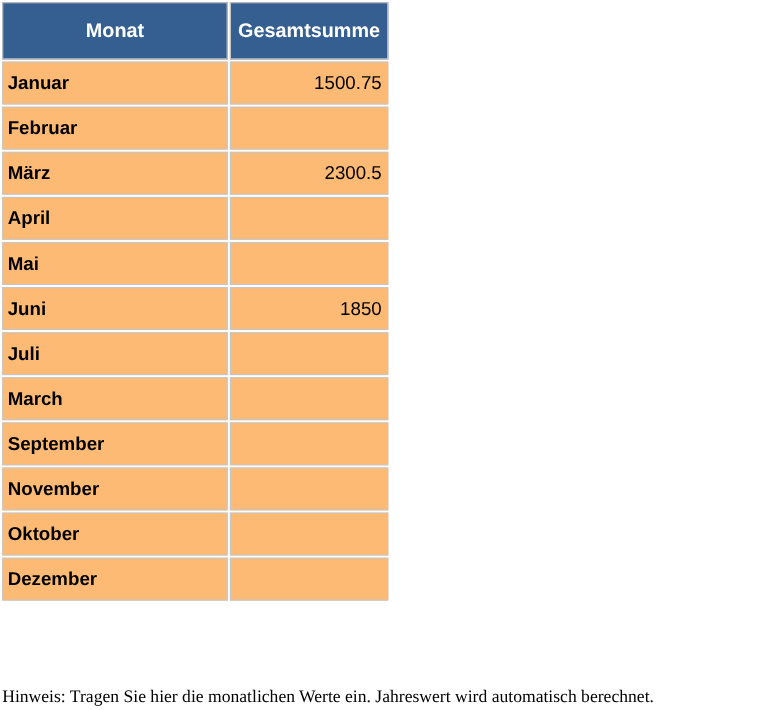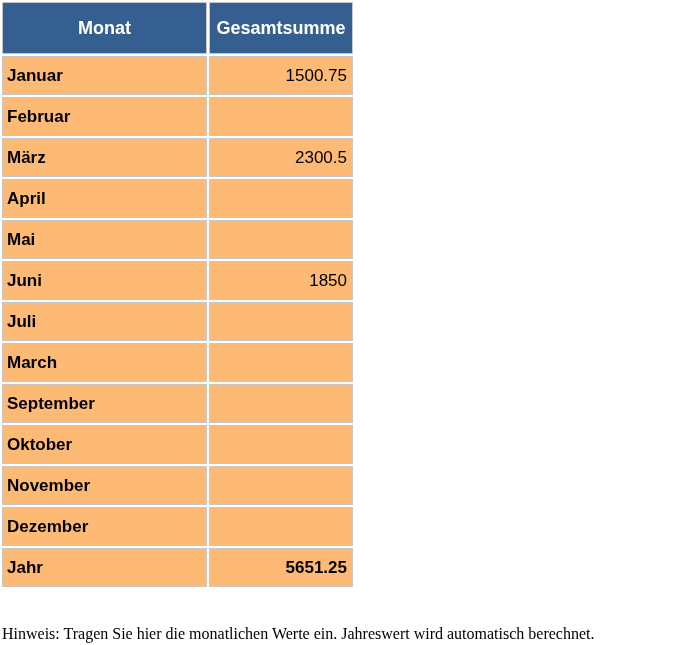--- a/index.html
+++ b/index.html
@@ -115,31 +115,27 @@
     </tr>
     <tr>
       <td class="month">March</td>
       <td class="value"></td>
     </tr>
     <tr>
       <td class="month">September</td>
       <td class="value"></td>
     </tr>
     <tr>
-      <td class="month">Oktober</td>
+      <td class="month">November</td>
       <td class="value"></td>
     </tr>
     <tr>
-      <td class="month">November</td>
+      <td class="month">Oktober</td>
       <td class="value"></td>
     </tr>
     <tr>
       <td class="month">Dezember</td>
       <td class="value"></td>
-    </tr>
-    <tr class="total-row">
-      <td class="month">Jahr</td>
-      <td class="value">5651.25</td>
     </tr>
   </tbody>
 </table>
 
 <div class="footer-note">Hinweis: Tragen Sie hier die monatlichen Werte ein. Jahreswert wird automatisch berechnet.</div>
 
 </body></html>

